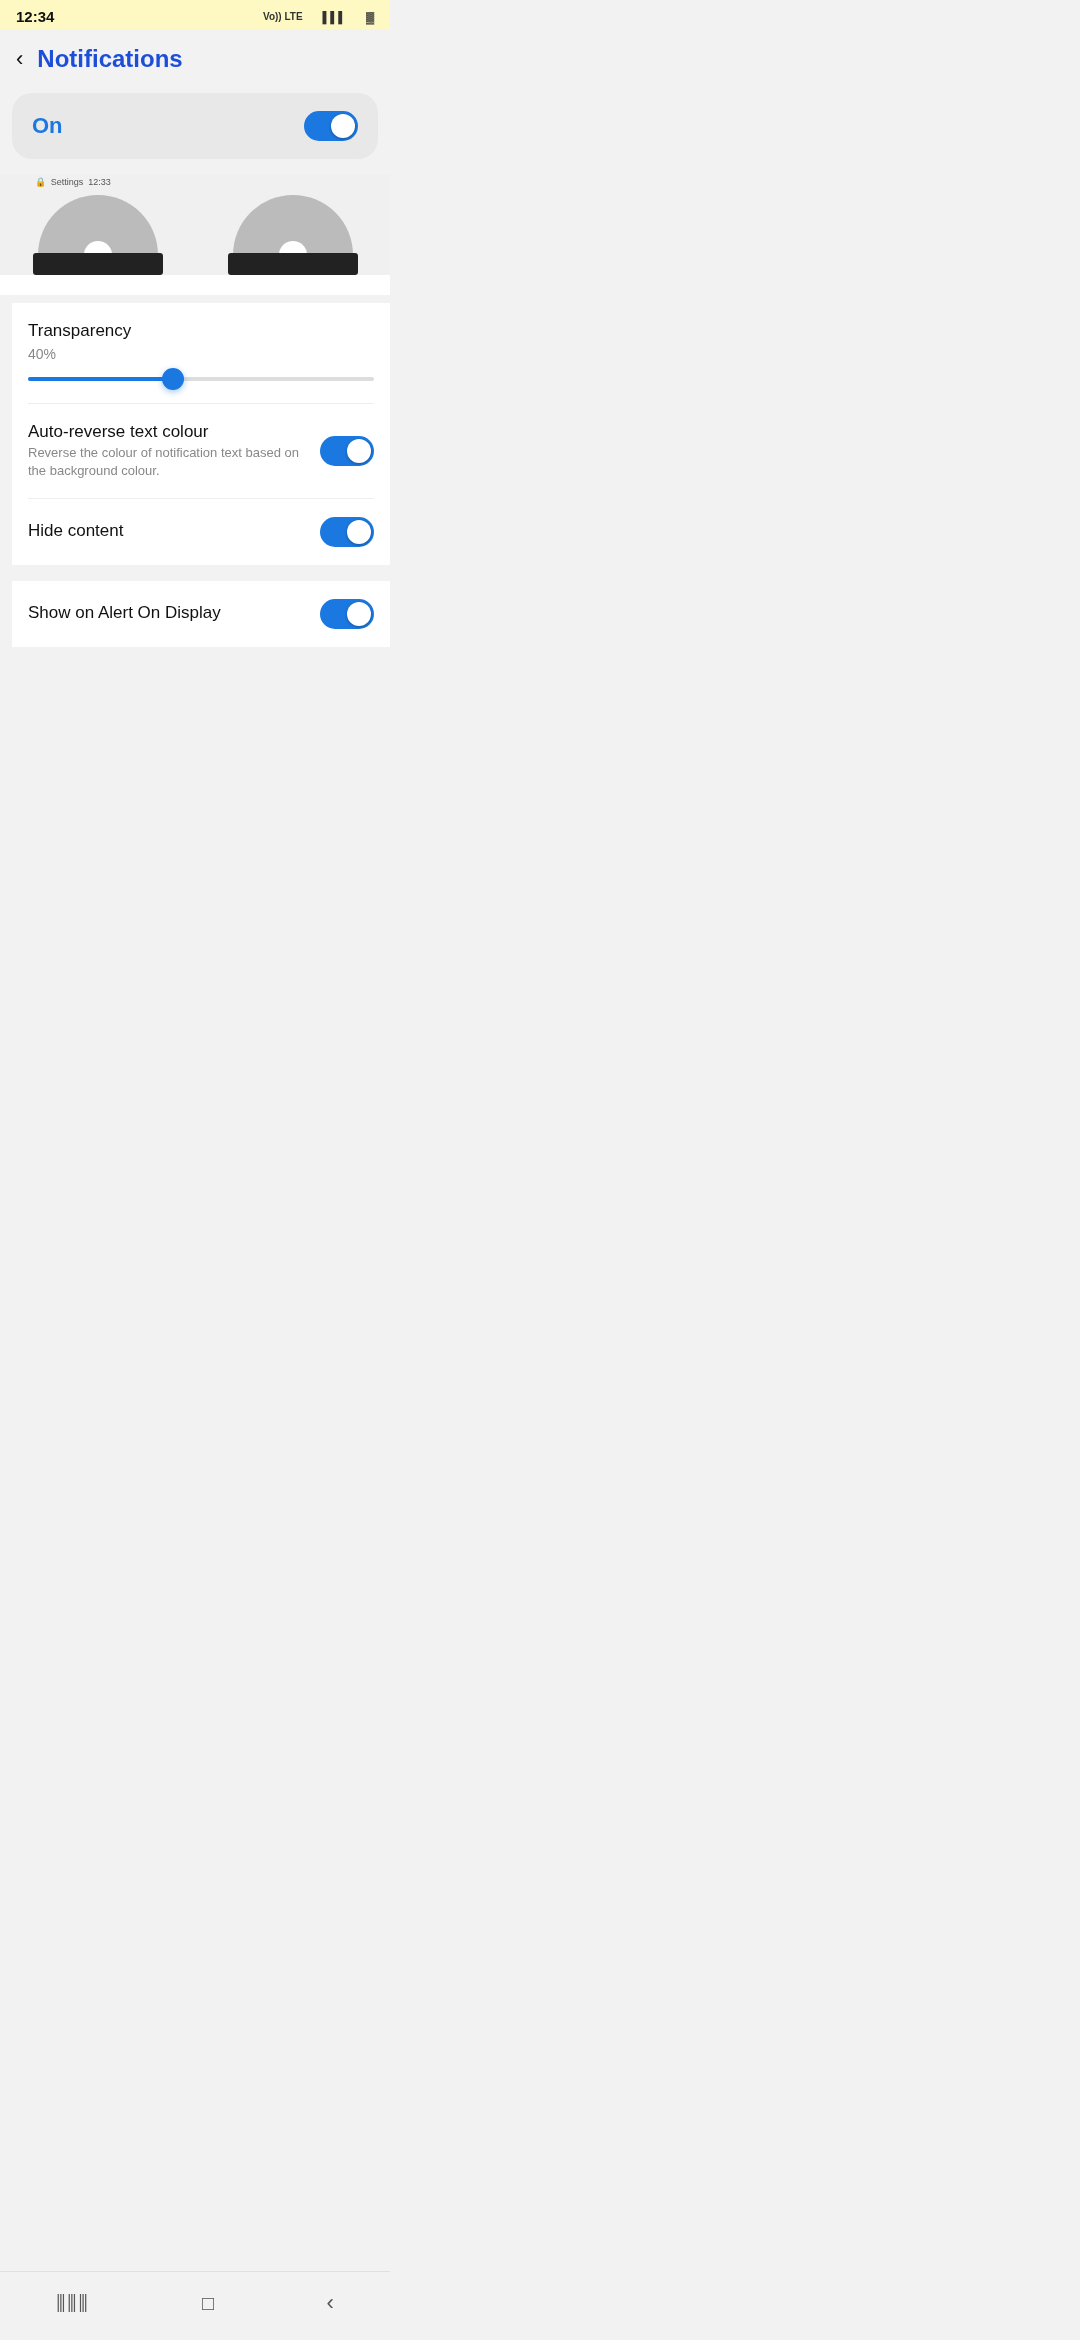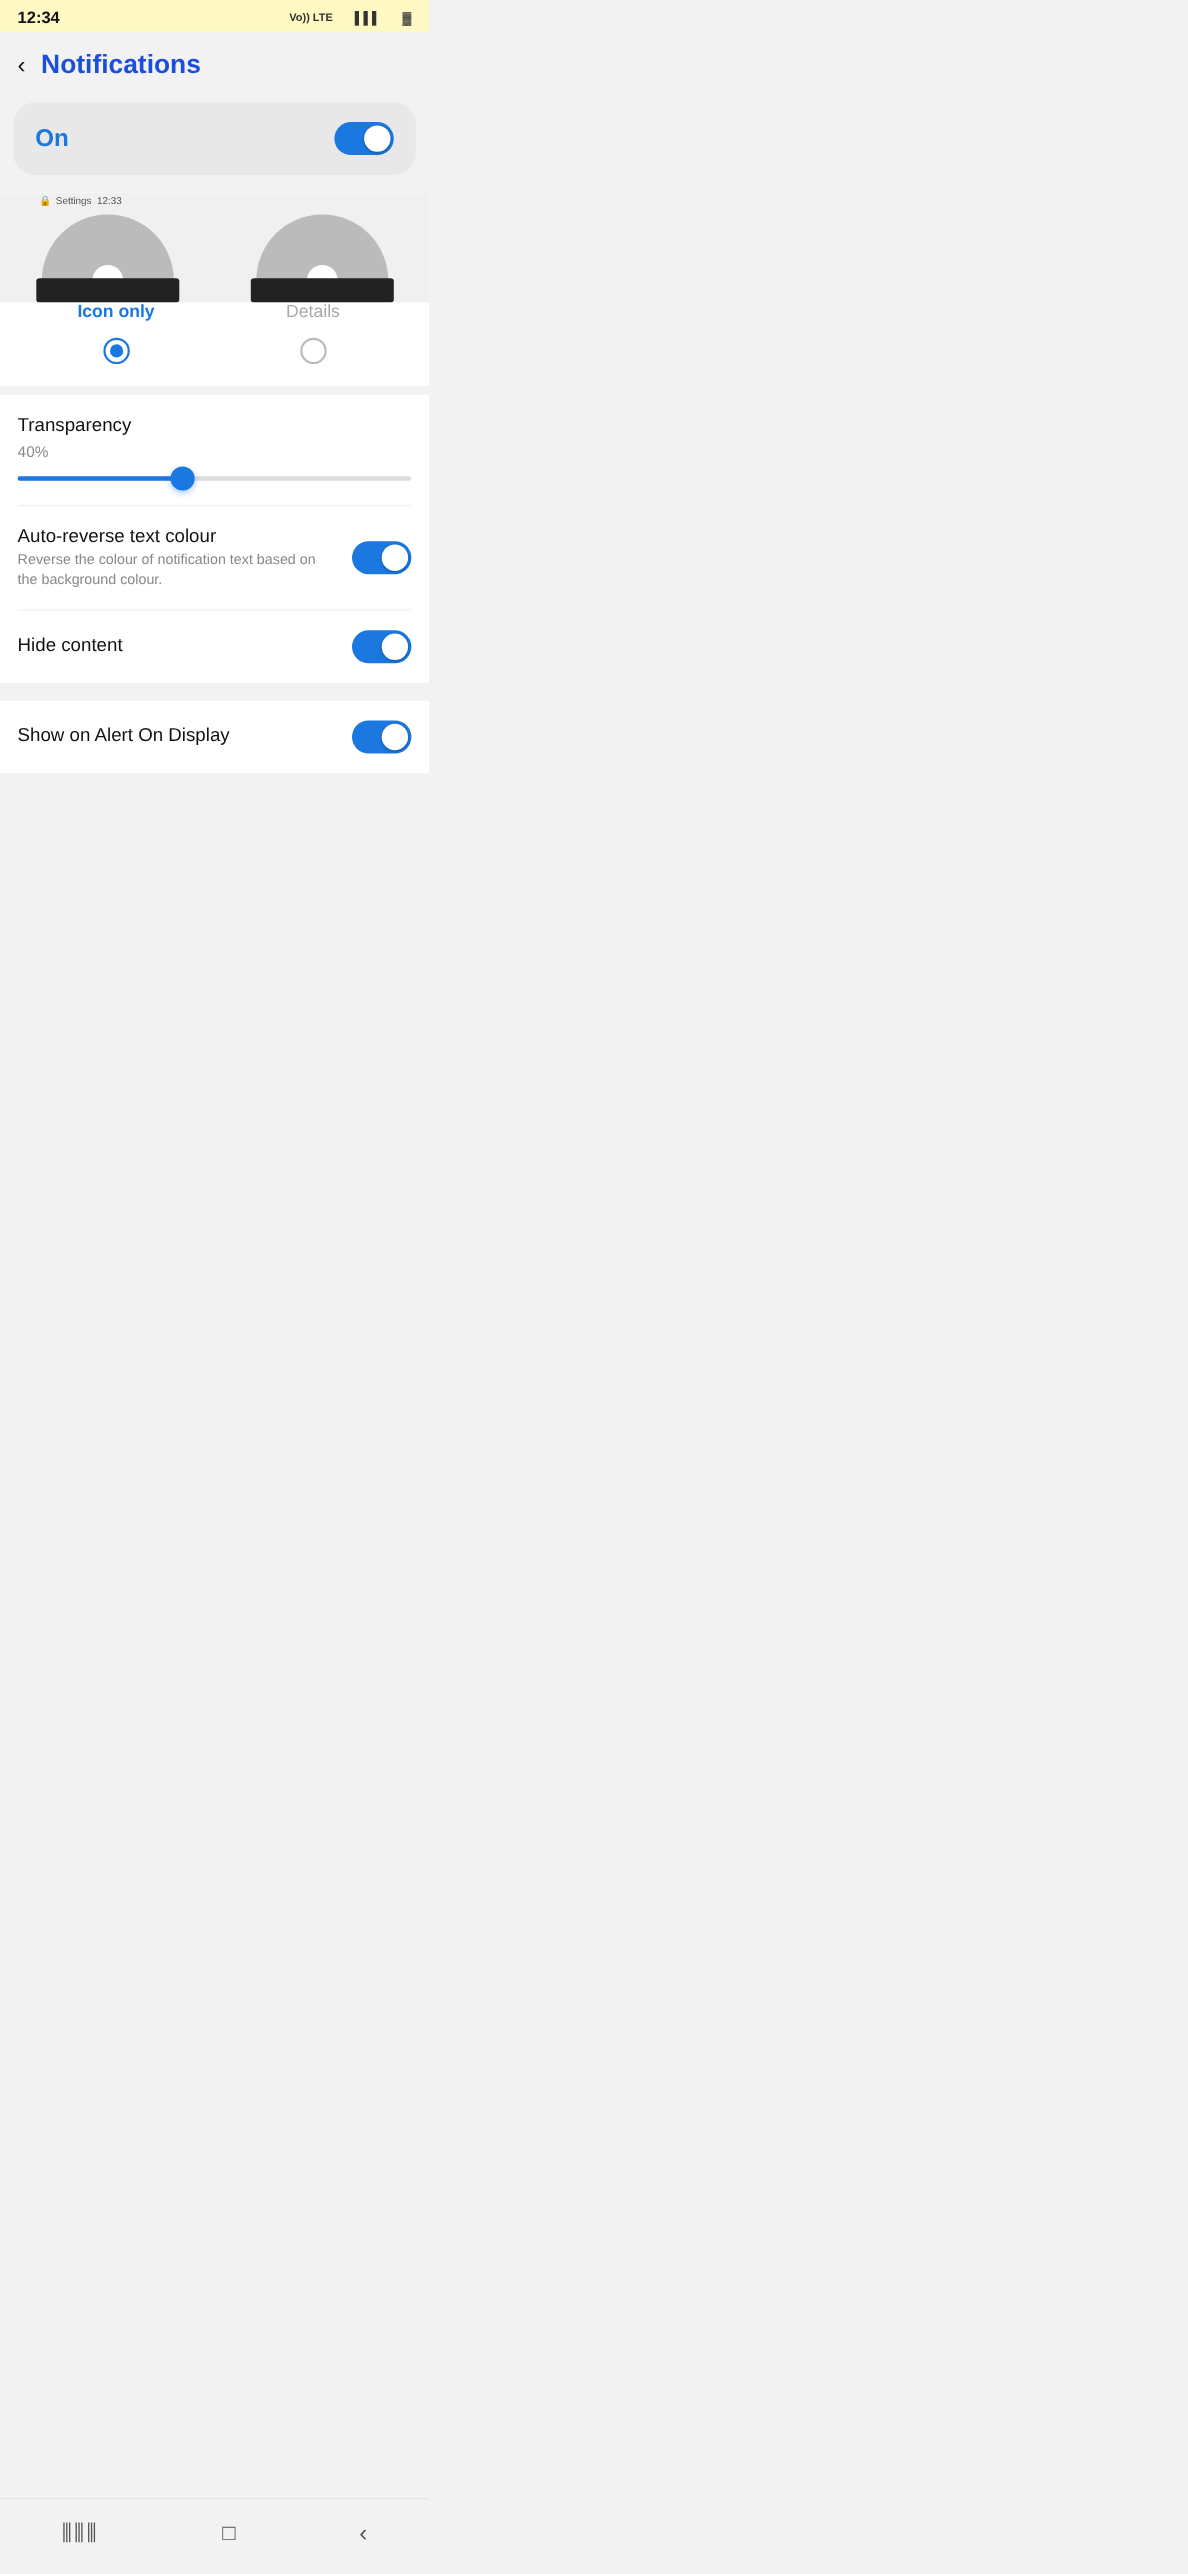--- a/index.html
+++ b/index.html
@@ -196,20 +196,21 @@
       display: flex;
       gap: 4px;
       align-items: center;
     }
 
     
     .settings-section {
       background: #fff;
       margin-top: 8px;
       padding: 0 16px;
+      margin-left: 12px;
     }
     .setting-row {
       padding: 18px 0;
       border-bottom: 1px solid #eee;
       display: flex;
       align-items: center;
       justify-content: space-between;
     }
     .setting-row:last-child { border-bottom: none; }
     .setting-text { flex: 1; padding-right: 12px; }
@@ -321,32 +322,20 @@
     <div class="preview-half">
       <div class="ringtone-icon">
         <div class="bell-shape">
           <div class="bell-clapper"></div>
         </div>
         <div class="bell-base"></div>
       </div>
     </div>
   </div>
 
-  <div class="style-tabs">
-    <div class="style-tab">
-      <span class="style-label active">Icon only</span>
-      <div class="radio-outer filled">
-        <div class="radio-inner"></div>
-      </div>
-    </div>
-    <div class="style-tab">
-      <span class="style-label inactive">Details</span>
-      <div class="radio-outer empty"></div>
-    </div>
-  </div>
 </div>
 
 <div class="settings-section">
 
   <div class="setting-row" style="flex-direction:column; align-items:flex-start;">
     <div class="setting-title">Transparency</div>
     <div class="setting-subtitle" style="color:#888; font-size:14px; margin-top:2px;">40%</div>
     <div class="slider-container" style="width:100%;">
       <div class="slider-track">
         <div class="slider-fill"></div>

